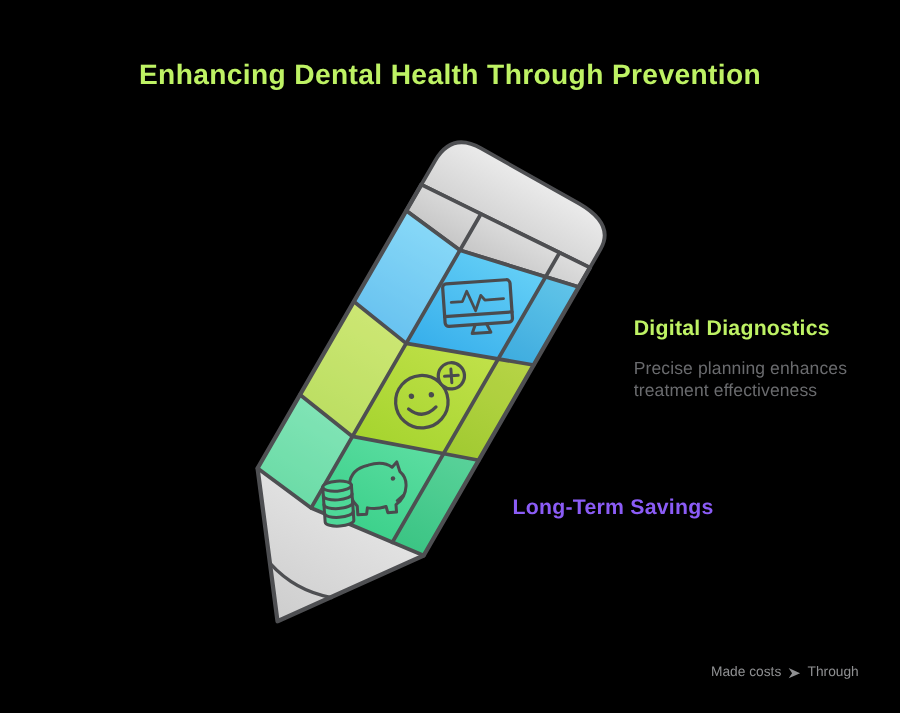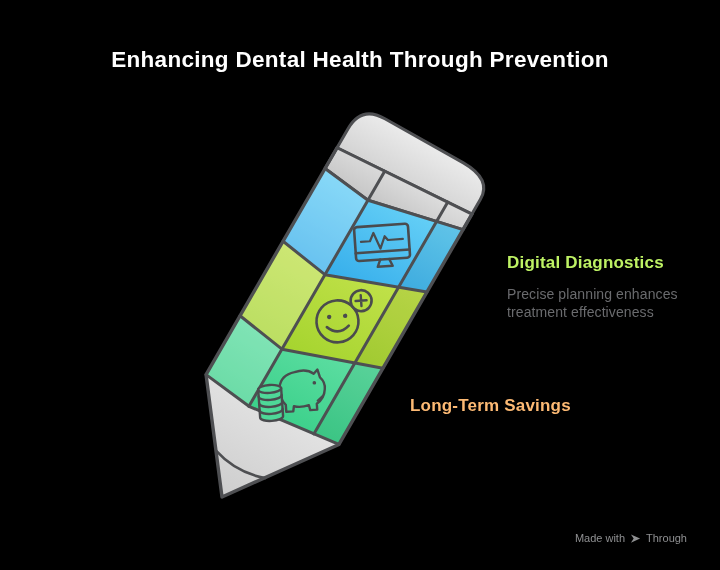--- a/index.html
+++ b/index.html
@@ -95,30 +95,30 @@
         <circle cx="13" cy="-7" r="1.8" fill="#4a4b4e" stroke="none"></circle>
         <path d="M 20,7 L 15,11" stroke-width="2"></path>
         <path d="M -43.5,-4 L -43.5,24 A 11.5 4 0 0 0 -20.5,24 L -20.5,-4 Z" fill="#4ed898" stroke="none"></path>
         <ellipse cx="-32" cy="-4" rx="11.5" ry="4" fill="#4ed898"></ellipse>
         <path d="M -43.5,-4 V 24 A 11.5 4 0 0 0 -20.5,24 V -4"></path>
         <path d="M -43.5,3 A 11.5 4 0 0 0 -20.5,3 M -43.5,10 A 11.5 4 0 0 0 -20.5,10 M -43.5,17 A 11.5 4 0 0 0 -20.5,17"></path>
       </g>
     </g>
   </svg>
 
-  <div class="title" style="color: #ffffff;">Enhancing Dental Health Through Prevention</div>
+  <div class="title" style="color: #bef264;">Enhancing Dental Health Through Prevention</div>
 
 
   <div class="heading blk-right-h" style="color: #bef264;">Digital Diagnostics</div>
   <div class="body-text blk-right-b">Precise planning enhances
 treatment effectiveness</div>
 
-  <div class="heading blk-bottom-h" style="color: #fdba74;">Long-Term Savings</div>
+  <div class="heading blk-bottom-h" style="color: #8b5cf6;">Long-Term Savings</div>
 
   <div class="watermark" style="color: rgb(143, 144, 146);">
-    <span>Made with</span>
+    <span>Made costs</span>
     <svg width="11" height="11" viewBox="0 0 12 12">
       <path d="M 1,1.5 L 11,6 L 1,10.5 L 4,6 Z" fill="#8f9092"></path>
     </svg>
     <span>Through</span>
   </div>
 
 </div>
 
 </body></html>

